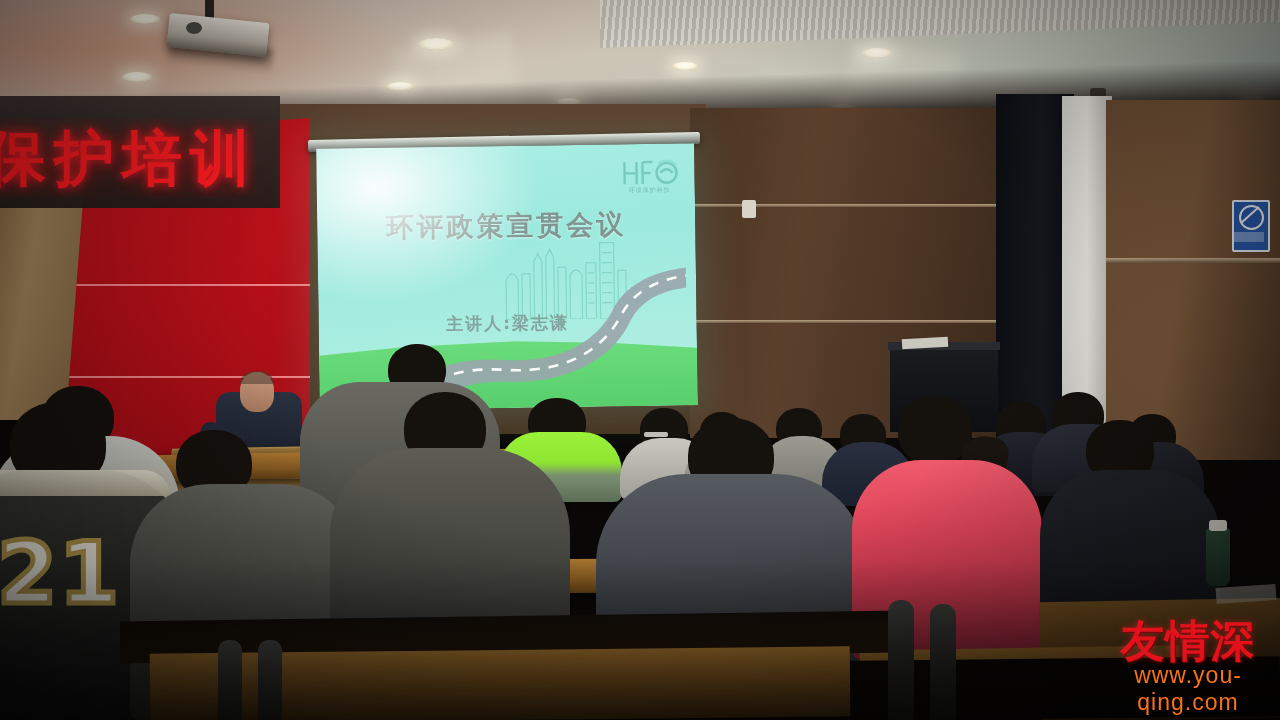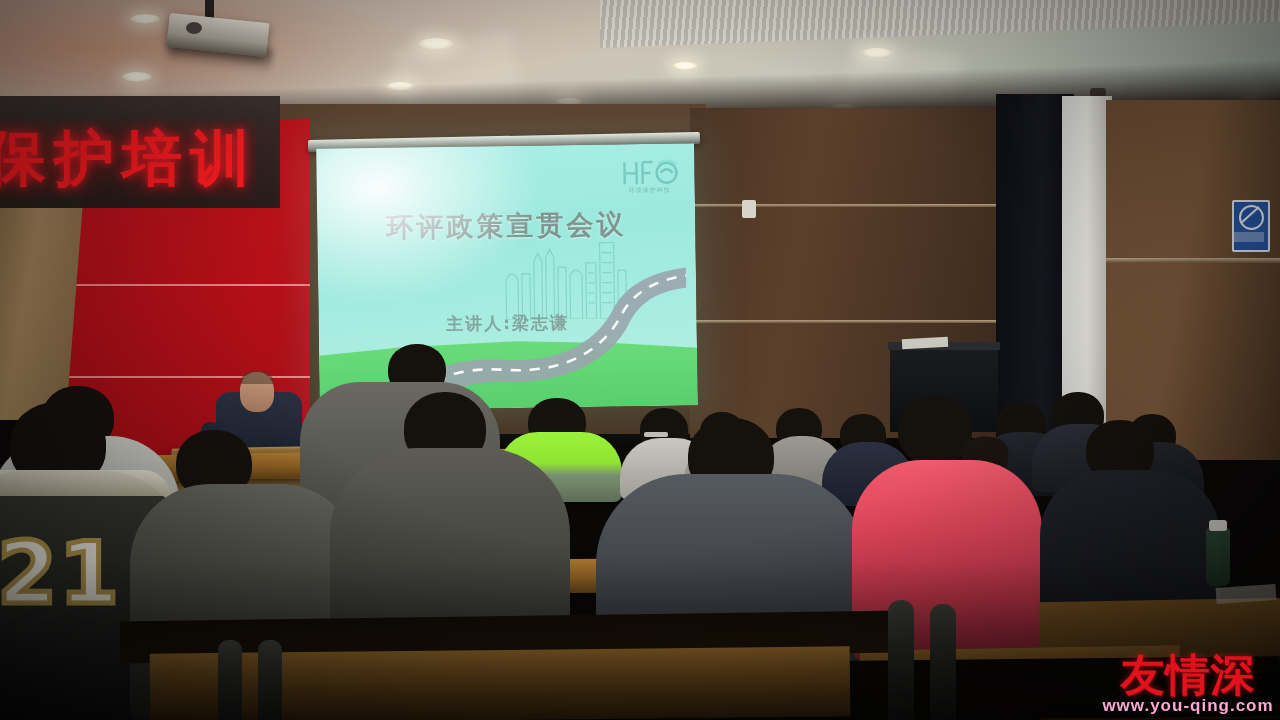--- a/index.html
+++ b/index.html
@@ -141,22 +141,22 @@
   
   #vignette{left:0;top:0;width:1280px;height:720px;pointer-events:none;
     background:radial-gradient(ellipse at 50% 42%, rgba(0,0,0,0) 42%, rgba(0,0,0,.48) 88%, rgba(0,0,0,.72) 100%);}
   #darkbottom{left:0;top:560px;width:1280px;height:160px;pointer-events:none;
     background:linear-gradient(180deg,rgba(0,0,0,0),rgba(0,0,0,.55));}
 
   
   #watermark{right:6px;bottom:4px;width:172px;text-align:center;}
   #wm-cn{font-family:"DejaVu Sans", sans-serif;font-weight:700;font-size:44px;letter-spacing:1px;
     color:#e1121c;text-shadow:1px 1px 0 #7a0409, 0 0 6px rgba(255,30,40,.5);line-height:46px;margin-top:24px;}
-  #wm-url{font-family:"Liberation Sans", sans-serif;font-weight:700;font-size:17px;letter-spacing:1px;
-    color:#f9a8d4;text-shadow:0 1px 0 rgba(0,0,0,.6);margin-top:-2px;}
+  #wm-url{font-family:"Liberation Sans", sans-serif;font-weight:400;font-size:23px;letter-spacing:1px;
+    color:#f97316;text-shadow:0 1px 0 rgba(0,0,0,.6);margin-top:-2px;}
 </style>
 </head>
 <body>
 
 <div id="scene">
 
   <div class="abs" id="ceiling"></div>
   <div class="abs" id="ceiling-warm"></div>
   <div class="abs" id="ceiling-grille"></div>
 

